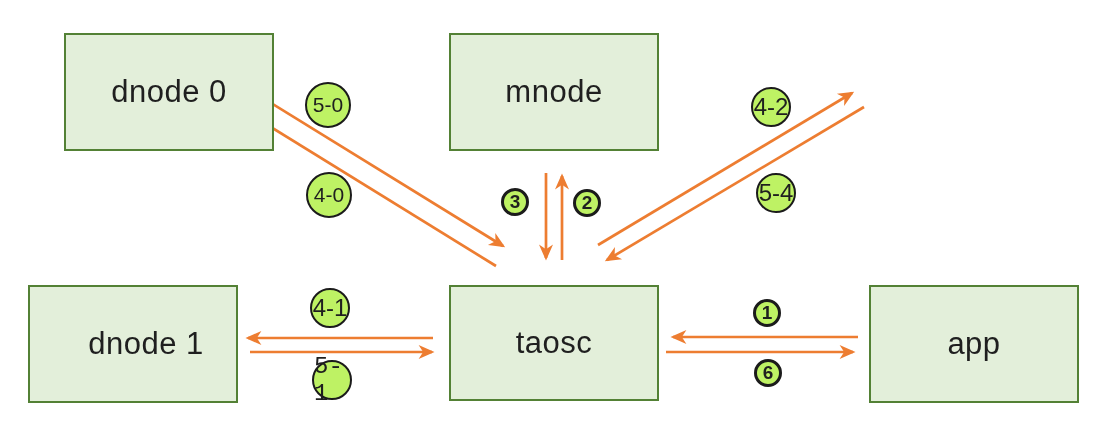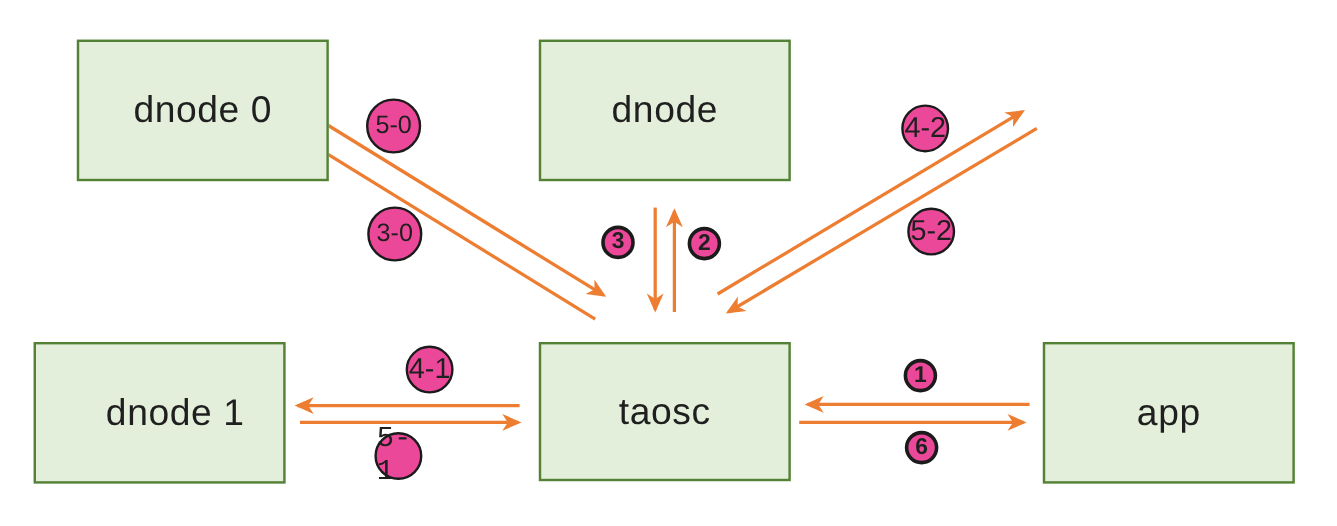--- a/index.html
+++ b/index.html
@@ -40,21 +40,21 @@
     align-items: center;
     justify-content: center;
   }
   .node span {
     font-size: 31px;
     color: var(--text);
     letter-spacing: 0.5px;
   }
   .tag {
     position: absolute;
-    background: #ec4899;
+    background: #bef264;
     border: 2.4px solid var(--circle-border);
     border-radius: 50%;
     display: flex;
     align-items: center;
     justify-content: center;
     color: var(--text);
     z-index: 3;
   }
   .tag.big { width: 46px; height: 46px; font-size: 21px; }
   .tag.mid { width: 40px; height: 40px; font-size: 24px; }
@@ -69,21 +69,21 @@
   .n-dnoden { left: 869px; top: 33px; }
   .n-dnode1 { left: 28px;  top: 285px; padding-left: 26px; }
   .n-taosc  { left: 449px; top: 285px; height: 116px; }
   .n-app    { left: 869px; top: 285px; }
   .t-50 { left: 305px; top: 82px; }
   .t-40 { left: 306px; top: 172px; }
   .t-3  { left: 501px; top: 188px; }
   .t-2  { left: 573px; top: 189px; }
   .t-42 { left: 751px; top: 87px;  width: 38px; height: 38px; font-size: 19px; }
   .t-52 { left: 756px; top: 173px; }
-  .t-41 { left: 310px; top: 288px; margin-left: 28px; }
+  .t-41 { left: 310px; top: 288px; }
   .t-51 { left: 312px; top: 360px; font-family: Liberation Mono, monospace; }
   .t-1  { left: 753px; top: 299px; }
   .t-6  { left: 754px; top: 359px; }
 </style>
 </head>
 <body>
 
 <div class="canvas">
 
   <svg class="arrow-layer" viewBox="0 0 1114 438" xmlns="http://www.w3.org/2000/svg">
@@ -101,36 +101,36 @@
     <line x1="433" y1="338" x2="248" y2="338" marker-end="url(#ah)"></line>
     <line x1="250" y1="352" x2="432" y2="352" marker-end="url(#ah)"></line>
     <line x1="858" y1="337" x2="673" y2="337" marker-end="url(#ah)"></line>
     <line x1="666" y1="352" x2="853" y2="352" marker-end="url(#ah)"></line>
   </svg>
 
   <div class="node n-dnode0">
     <span>dnode 0</span>
   </div>
   <div class="node n-mnode">
-    <span>dnode</span>
+    <span>mnode</span>
   </div>
   <div class="node n-dnode1">
     <span>dnode 1</span>
   </div>
   <div class="node n-app">
     <span>app</span>
   </div>
   <div class="node n-taosc">
     <span>taosc</span>
   </div>
 
   <div class="tag big t-50">5-0</div>
-  <div class="tag big t-40">3-0</div>
+  <div class="tag big t-40">4-0</div>
   <div class="tag small t-3">3</div>
   <div class="tag small t-2">2</div>
   <div class="tag mid t-42">4-2</div>
-  <div class="tag mid t-52">5-2</div>
+  <div class="tag mid t-52">5-4</div>
   <div class="tag mid t-41">4-1</div>
   <div class="tag mid t-51">5-1</div>
   <div class="tag small t-1">1</div>
   <div class="tag small t-6">6</div>
 
 </div>
 
 </body></html>

